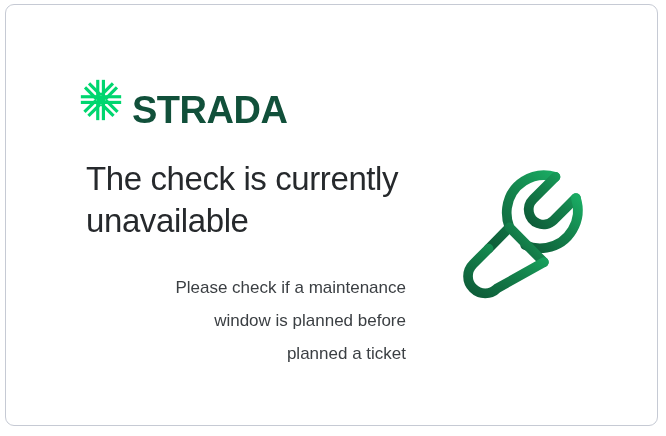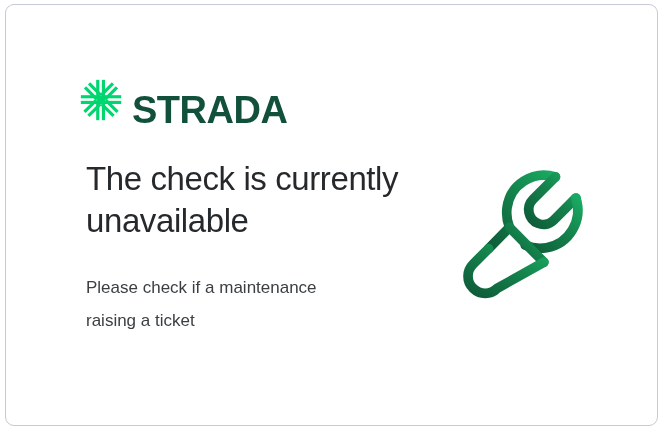--- a/index.html
+++ b/index.html
@@ -85,20 +85,21 @@
     margin: 0;
     font-size: 17px;
     line-height: 33px;
     font-weight: 400;
     color: #3b3f43;
     font-family: "Liberation Sans", sans-serif;
   }
   .body-copy .ln {
     display: block;
     white-space: nowrap;
+    text-align: right;
   }
 
   
   .illustration {
     position: absolute;
     left: 455px;
     top: 150px;
     width: 155px;
     height: 160px;
   }
@@ -145,21 +146,22 @@
           </g>
         </svg>
       </span>
       <span class="brand-word">STRADA</span>
     </div>
 
     <h1 class="headline">The check is currently unavailable</h1>
 
     <p class="body-copy">
       <span class="ln">Please check if a maintenance</span>
-      <span class="ln">raising a ticket</span>
+      <span class="ln">window is planned before</span>
+      <span class="ln">planned a ticket</span>
     </p>
 
     <div class="illustration">
       <svg viewBox="0 0 160 165" xmlns="http://www.w3.org/2000/svg" aria-hidden="true">
         <defs>
           <linearGradient id="wrenchGrad" x1="0" y1="1" x2="1" y2="0">
             <stop offset="0%" stop-color="#0e5b38"></stop>
             <stop offset="55%" stop-color="#14814b"></stop>
             <stop offset="100%" stop-color="#19aa62"></stop>
           </linearGradient>

